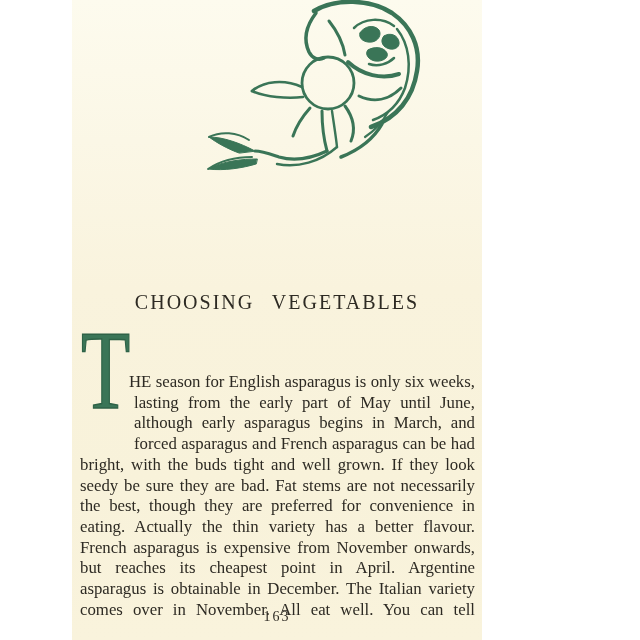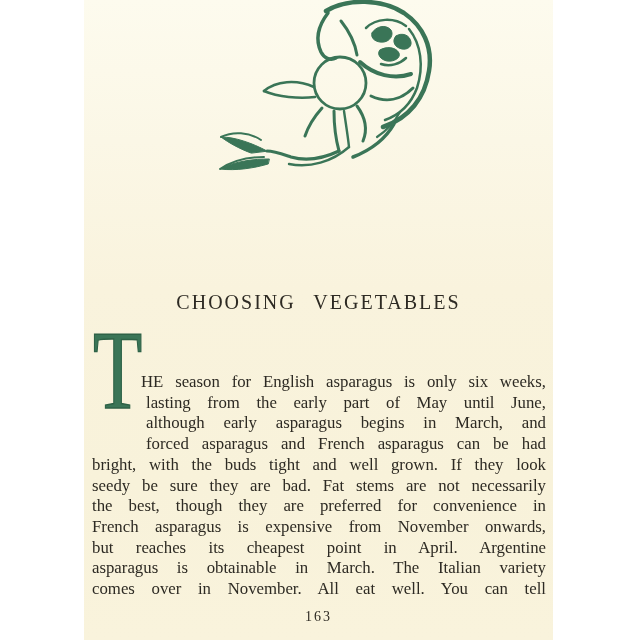--- a/index.html
+++ b/index.html
@@ -2,21 +2,21 @@
 <html style="--page_bg: #f9f3dc; --ink: #2d2a23; --green: #3a7557;"><head>
 <meta charset="utf-8">
 <style>
   html,body { margin:0; padding:0; }
   body {
     width:640px; height:640px; position:relative; overflow:hidden;
     background:#ffffff;
     font-family:"Liberation Serif","DejaVu Serif",serif;
   }
   .page {
-    position:absolute; left:84px; top:0; width:469px; height:640px;
+    position:absolute; left:72px; top:0; width:410px; height:640px;
     background:linear-gradient(180deg,#fdfbee 0%,#fbf7e6 22%,#f9f3dd 45%,#f8f2da 75%,#f9f3dc 100%);
     color:var(--ink,#2d2a23);
   }
   .illustration {
     position:absolute; left:126px; top:0; width:250px; height:190px;
     color:var(--green,#3a7557);
   }
   .title {
     position:absolute; top:291px; left:0; width:100%;
     text-align:center; font-size:20px; letter-spacing:2px; word-spacing:11px;
@@ -90,21 +90,22 @@
 
   <div class="bodytext">
     <span class="dropcap">T</span>
     <div class="line dc1">HE season for English asparagus is only six weeks,</div>
     <div class="line dc">lasting from the early part of May until June,</div>
     <div class="line dc">although early asparagus begins in March, and</div>
     <div class="line dc">forced asparagus and French asparagus can be had</div>
     <div class="line">bright, with the buds tight and well grown.  If they look</div>
     <div class="line">seedy be sure they are bad.  Fat stems are not necessarily</div>
     <div class="line">the best, though they are preferred for convenience in</div>
+    <div class="line">eating.  Actually the thin variety has a better flavour.</div>
     <div class="line">French asparagus is expensive from November onwards,</div>
     <div class="line">but reaches its cheapest point in April.  Argentine</div>
-    <div class="line">asparagus is obtainable in March.  The Italian variety</div>
+    <div class="line">asparagus is obtainable in December.  The Italian variety</div>
     <div class="line">comes over in November.  All eat well.  You can tell</div>
   </div>
 
   <div class="pagenum">163</div>
 
 </div>
 
 </body></html>

